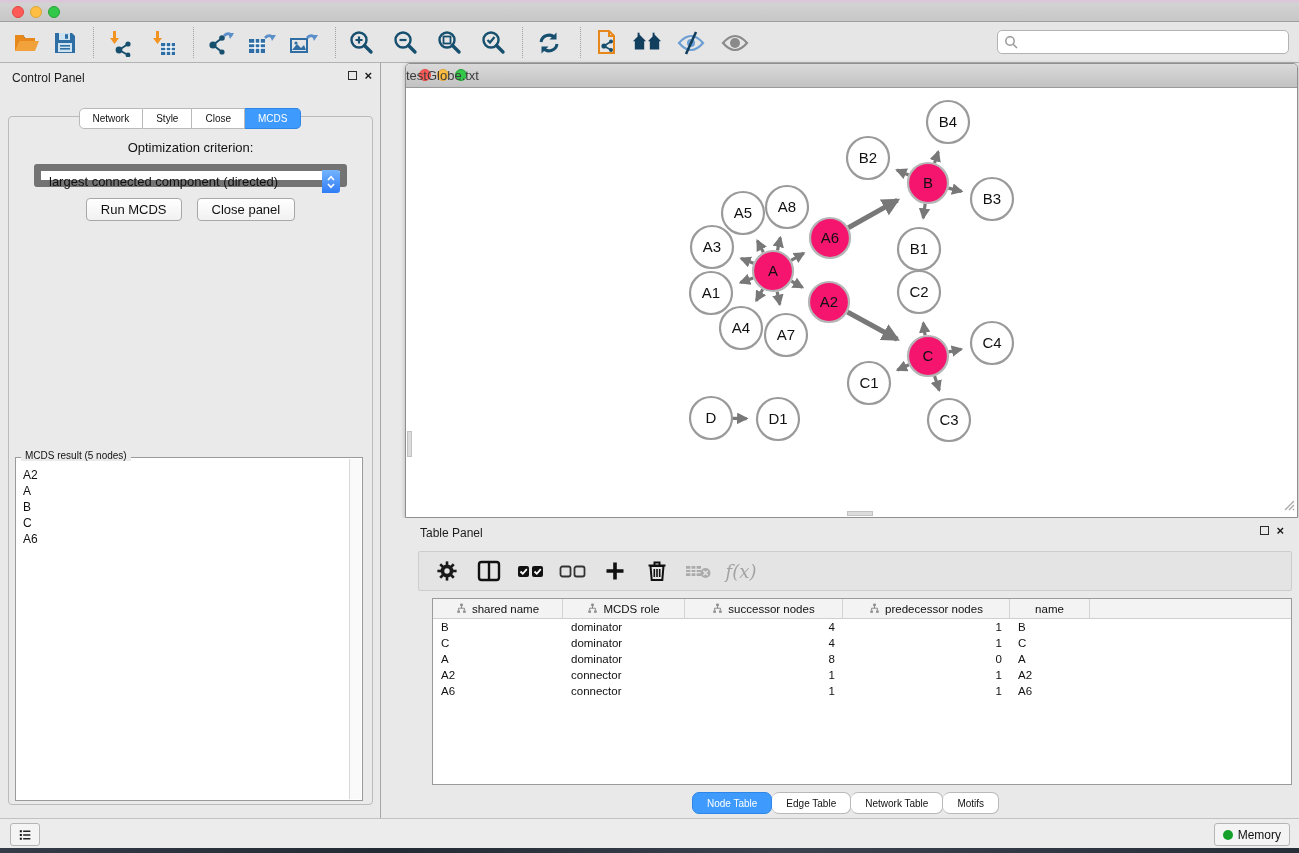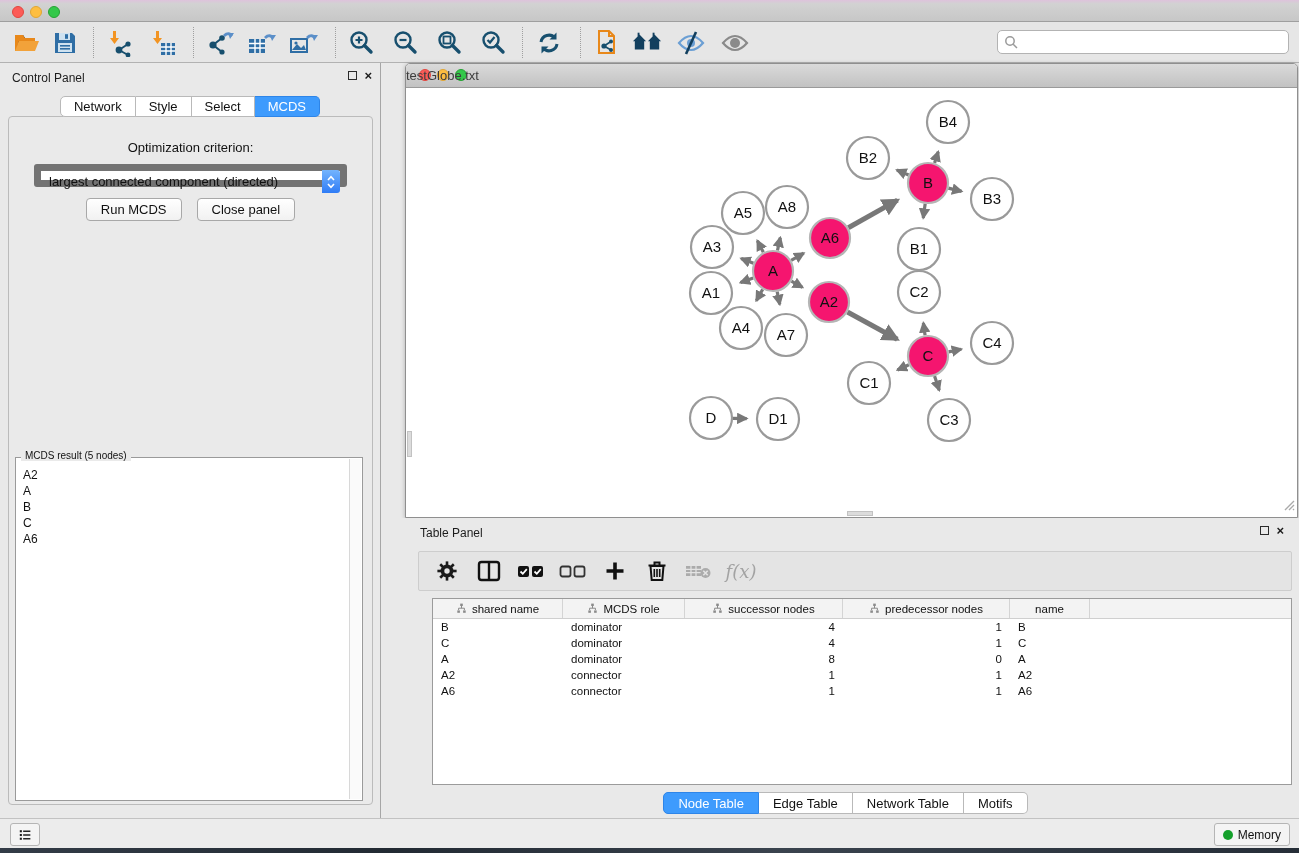--- a/index.html
+++ b/index.html
@@ -35,21 +35,21 @@
   .control-panel { position:absolute; left:0; top:63px; width:381px; height:755px;
     background:#e9e9e9; border-right:1px solid #a6a6a6; }
   .panel-header { position:relative; height:28px; }
   .panel-header .ph-title { position:absolute; left:12px; top:8px; font-size:12px; color:#1c1c1c; }
   .ph-icons { position:absolute; right:8px; top:7px; display:flex; gap:7px; align-items:center; }
   .float-ic { width:9px; height:9px; border:1.5px solid #2b2b2b; display:inline-block; }
   .close-ic { font-size:13px; font-weight:bold; color:#1a1a1a; line-height:11px; }
 
   .seg-tabs { position:absolute; top:33px; left:0; right:0; display:flex; justify-content:center; z-index:3; }
   .seg-tab { background:#fff; border:1px solid #b9b9b9; border-left:none; padding:3px 13px;
-    font-size:13px; color:#111; height:21px; line-height:14px; }
+    font-size:10px; color:#111; height:21px; line-height:14px;margin-top:12px; }
   .seg-tab:first-child { border-left:1px solid #b9b9b9; border-radius:5px 0 0 5px; }
   .seg-tab:last-child { border-radius:0 5px 5px 0; }
   .seg-tab.active { background:#3e9bfd; border-color:#2e85e8; color:#fff; }
 
   .cp-content { position:absolute; left:8px; right:7px; top:53px; bottom:13px;
     border:1px solid #bbb; border-radius:4px; background:#eaeaea; }
   .opt-label { text-align:center; margin-top:23px; font-size:13px; color:#111; }
   .dropdown { position:relative; margin:9px auto 2px; width:313px; height:23px; background:#fff;
     border:7px solid #737373; border-radius:3px; font-size:13px; color:#111;
     line-height:21px; padding-left:8px; }
@@ -96,21 +96,21 @@
   .table-wrap { position:absolute; left:40px; right:7px; top:80px; height:187px;
     background:#fff; border:1px solid #9b9b9b; overflow:hidden; }
   .thead { display:flex; height:20px; background:#f3f3f3; border-bottom:1px solid #cfcfcf; }
   .th { display:flex; align-items:center; justify-content:center; gap:5px; font-size:11.5px;
     color:#111; border-right:1px solid #d4d4d4; }
   .trow { display:flex; height:16px; }
   .td { font-size:11.5px; color:#111; line-height:16px; padding:0 8px; white-space:nowrap; overflow:hidden; }
   .td.num { text-align:right; }
 
   .tp-tabs { position:absolute; left:0; right:0; bottom:4px; display:flex; justify-content:center; }
-  .tp-tabs .seg-tab { height:22px; padding:4px 14px; }
+  .tp-tabs .seg-tab { height:22px; padding:4px 14px;border-radius:7px; }
 
   
   .statusbar { position:absolute; left:0; top:818px; width:1299px; height:30px;
     background:#ececec; border-top:1px solid #c2c2c2; }
   .sb-btn { position:absolute; top:4px; height:23px; background:#f4f4f4; border:1px solid #b5b5b5;
     border-radius:3px; display:flex; align-items:center; justify-content:center; gap:5px;
     font-size:12px; color:#111; padding:0 8px; }
   .mem-dot { width:10px; height:10px; border-radius:50%; background:#14a02b; }
   .desktop-strip { position:absolute; left:0; top:848px; width:1299px; height:5px;
     background:linear-gradient(90deg,#333c47,#222a33 30%,#3a434e 60%,#262e38); }
@@ -292,21 +292,21 @@
     <div class="panel-header">
       <span class="ph-title">Control Panel</span>
       <span class="ph-icons">
         <span class="float-ic"></span>
         <span class="close-ic">×</span>
       </span>
     </div>
     <div class="seg-tabs" id="cp-tabs">
         <div class="seg-tab">Network</div>
         <div class="seg-tab">Style</div>
-        <div class="seg-tab">Select</div>
+        <div class="seg-tab">Close</div>
         <div class="seg-tab active">MCDS</div>
       </div>
     <div class="cp-content">
       <div class="opt-label">Optimization criterion:</div>
       <div class="dropdown">
         <span>largest connected component (directed)</span>
         <span class="dd-spin">
           <svg width="10" height="14" viewBox="0 0 10 14">
               <path d="M2 5l3-3.4L8 5" fill="none" stroke="#fff" stroke-width="1.6"></path>
               <path d="M2 9l3 3.4L8 9" fill="none" stroke="#fff" stroke-width="1.6"></path>

